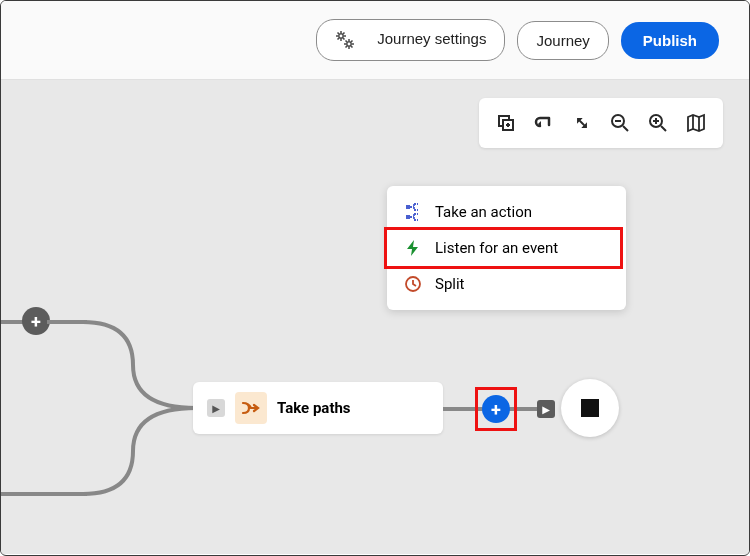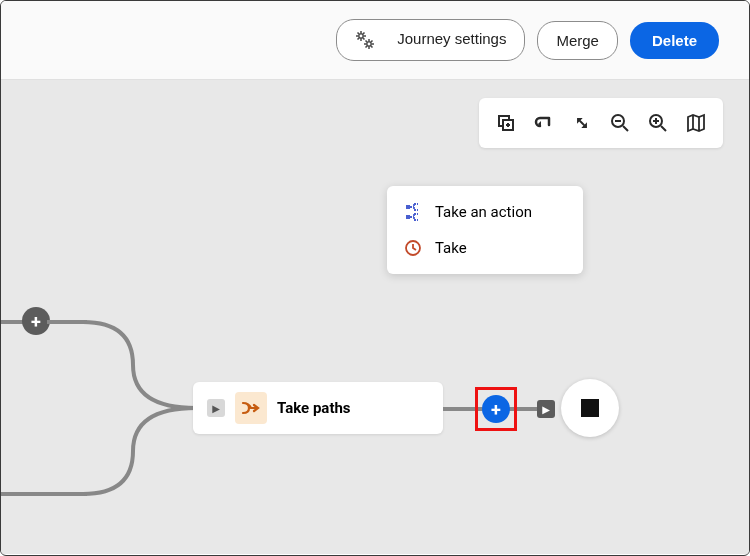--- a/index.html
+++ b/index.html
@@ -65,21 +65,21 @@
       display: flex;
       align-items: center;
       justify-content: center;
       cursor: pointer;
       color: #2a2a2a;
     }
     .menu-popup {
       position: absolute;
       top: 106px;
       left: 386px;
-      width: 196px;
+      width: 239px;
       background: #fff;
       border-radius: 6px;
       box-shadow: 0 2px 8px rgba(0,0,0,0.15);
       padding: 8px 0;
       z-index: 10;
     }
     .menu-item {
       display: flex;
       align-items: center;
       gap: 12px;
@@ -225,24 +225,24 @@
             <circle cx="6" cy="6" r="2.2" fill="none" stroke="#4a4a4a" stroke-width="1.5"></circle>
             <path d="M6 1v2M6 9v2M1 6h2M9 6h2M2.5 2.5l1.4 1.4M8.1 8.1l1.4 1.4M2.5 9.5l1.4-1.4M8.1 3.9l1.4-1.4" stroke="#4a4a4a" stroke-width="1.5"></path>
             <circle cx="14" cy="14" r="2.2" fill="none" stroke="#4a4a4a" stroke-width="1.5"></circle>
             <path d="M14 9v2M14 17v2M9 14h2M17 14h2M10.5 10.5l1.4 1.4M16.1 16.1l1.4 1.4M10.5 17.5l1.4-1.4M16.1 11.9l1.4-1.4" stroke="#4a4a4a" stroke-width="1.5"></path>
           </g>
         </svg>
     </span>
     <span>Journey settings</span>
   </button>
   <button class="btn btn-outline">
-    <span>Merge</span>
+    <span>Journey</span>
   </button>
   <button class="btn btn-primary">
-    <span>Delete</span>
+    <span>Publish</span>
   </button>
 </div>
 
 <div class="canvas">
 
   <div class="floating-toolbar">
     <div class="tool-icon">
       <svg width="20" height="20" viewBox="0 0 20 20" fill="none" stroke="#2a2a2a" stroke-width="2">
           <rect x="3" y="3" width="10" height="10"></rect>
           <rect x="7" y="7" width="10" height="10" fill="#fff"></rect>
@@ -316,24 +316,32 @@
       <span class="menu-icon">
         <svg width="18" height="18" viewBox="0 0 18 18">
             <rect x="2" y="2" width="4" height="4" fill="#4a5fd0"></rect>
             <path d="M6 4h4M10 1v6M10 1h4M10 7h4" stroke="#4a5fd0" stroke-width="1.8" stroke-dasharray="2 1"></path>
             <rect x="2" y="12" width="4" height="4" fill="#4a5fd0"></rect>
             <path d="M6 14h4M10 11v6M10 11h4M10 17h4" stroke="#4a5fd0" stroke-width="1.8" stroke-dasharray="2 1"></path>
           </svg>
       </span>
       <span>Take an action</span>
     </div>
+    <div class="menu-item highlighted">
+      <span class="menu-icon">
+        <svg width="18" height="18" viewBox="0 0 18 18">
+            <path d="M10 1L3 10h5l-1 7 7-9h-5z" fill="#1a9030"></path>
+          </svg>
+      </span>
+      <span>Listen for an event</span>
+    </div>
     <div class="menu-item">
       <span class="menu-icon">
         <svg width="18" height="18" viewBox="0 0 18 18" fill="none" stroke="#c24a2a" stroke-width="1.8">
             <circle cx="9" cy="9" r="7"></circle>
             <path d="M9 5v4l3 2"></path>
           </svg>
       </span>
-      <span>Take</span>
+      <span>Split</span>
     </div>
   </div>
 
 </div>
 
 </body></html>

